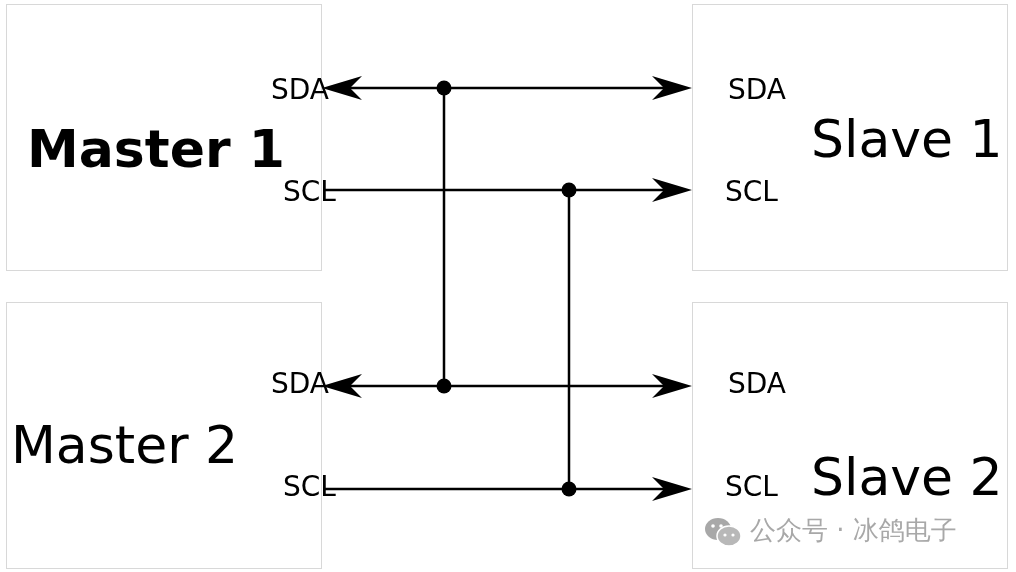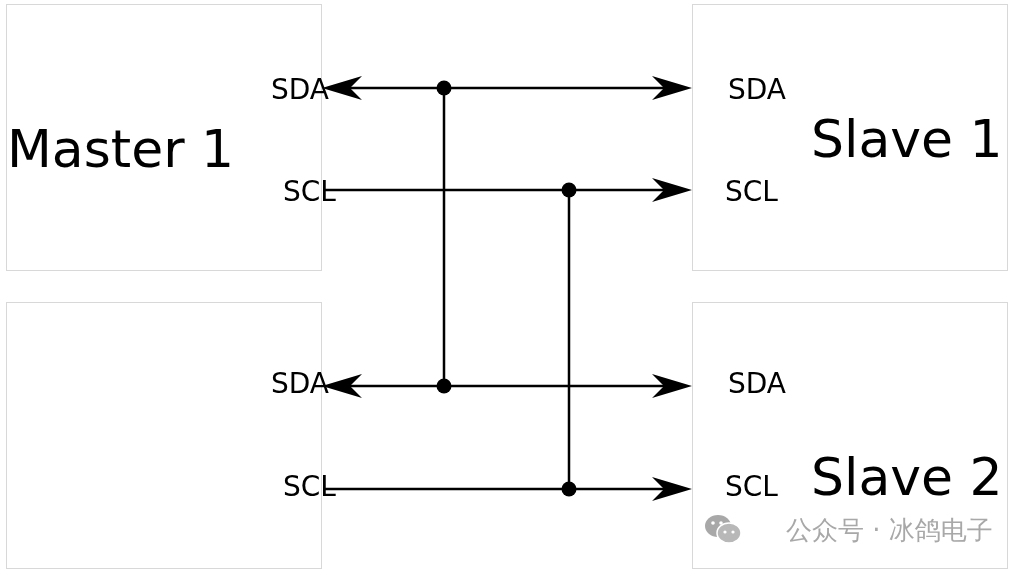--- a/index.html
+++ b/index.html
@@ -2,34 +2,35 @@
 <html><head>
 <meta charset="utf-8">
 <style>
   html, body { margin: 0; padding: 0; background: #ffffff; }
   body { width: 1016px; height: 572px; position: relative; overflow: hidden;
          font-family: "DejaVu Sans", "Liberation Sans", sans-serif; color: #000; }
   .box { position: absolute; border: 1px solid #d8d8d8; background: #fff; box-sizing: border-box; }
   .title { position: absolute; font-size: 52px; line-height: 1; white-space: nowrap; }
   .pin { position: absolute; font-size: 28px; line-height: 1; white-space: nowrap; margin-left: 27px; }
   svg.wires { position: absolute; left: 0; top: 0; }
-  .watermark { position: absolute; left: 704px; top: 513px; display: flex; align-items: flex-start;
-               color: #a8a8a8; font-size: 26px; white-space: nowrap; gap: 36px; }
+  .watermark { position: absolute; left: 704px; top: 513px; display: flex; align-items: flex-end;
+               color: #a8a8a8; font-size: 26px; white-space: nowrap; }
   .wm-icon { width: 38px; height: 32px; margin-right: 8px; }
 </style>
 </head>
 <body>
 
 <div class="box" style="left:6px;top:4px;width:316px;height:267px;">
-  <span class="title" style="left:0;top:118px;">Master 1</span>
+  <span class="title" style="left:20px;top:118px;font-weight:bold;">Master 1</span>
   <span class="pin" style="left:237px;top:71px;">SDA</span>
   <span class="pin" style="left:249px;top:173px;">SCL</span>
 </div>
 
 <div class="box" style="left:6px;top:302px;width:316px;height:267px;">
+  <span class="title" style="left:4px;top:116px;">Master 2</span>
   <span class="pin" style="left:237px;top:67px;">SDA</span>
   <span class="pin" style="left:249px;top:170px;">SCL</span>
 </div>
 
 <div class="box" style="left:692px;top:4px;width:316px;height:267px;">
   <span class="title" style="left:118px;top:108px;">Slave 1</span>
   <span class="pin" style="left:8px;top:71px;">SDA</span>
   <span class="pin" style="left:5px;top:173px;">SCL</span>
 </div>
 

